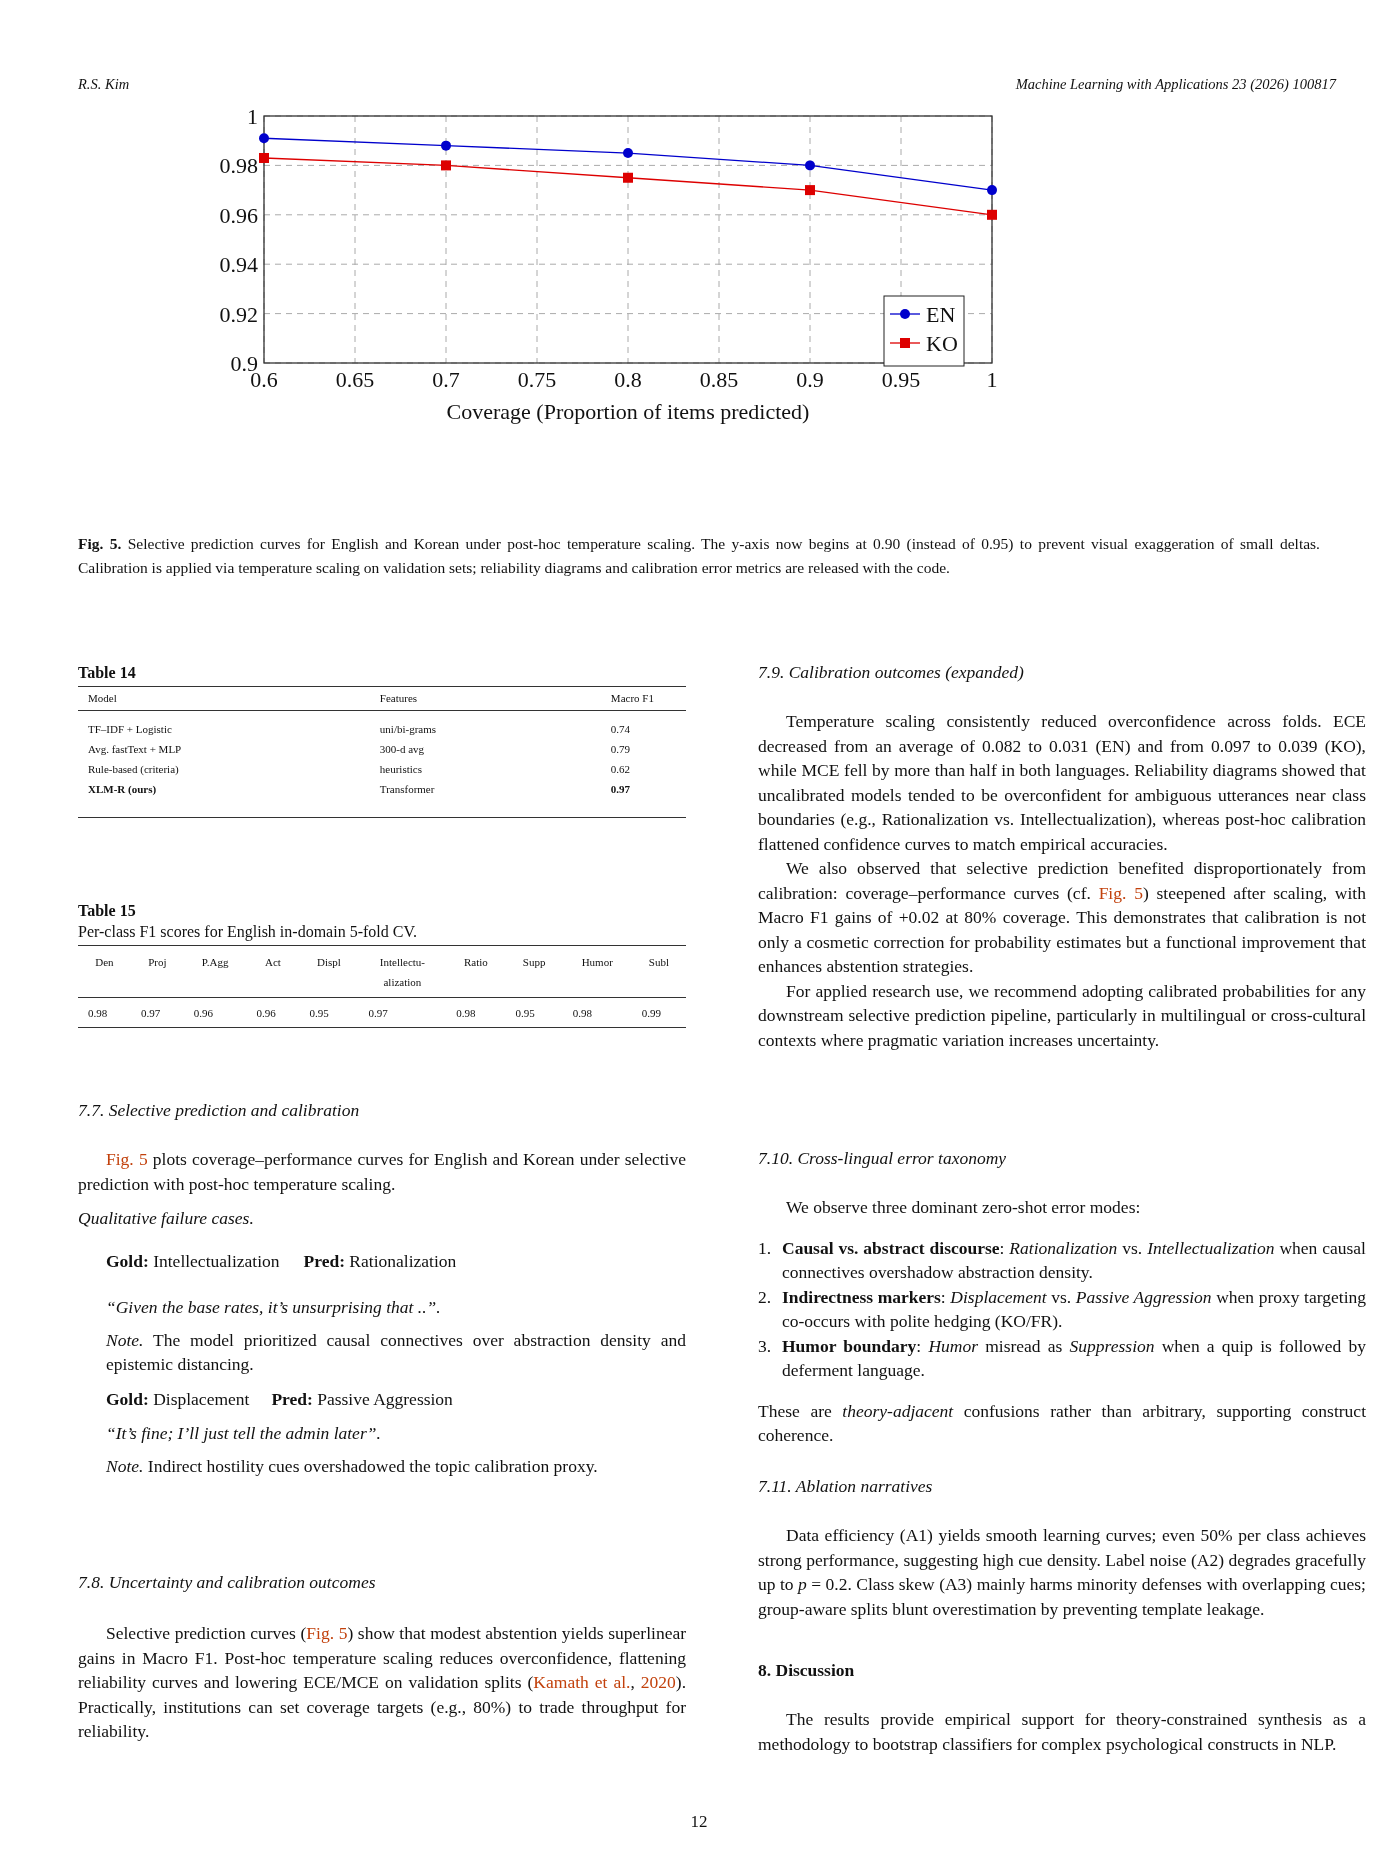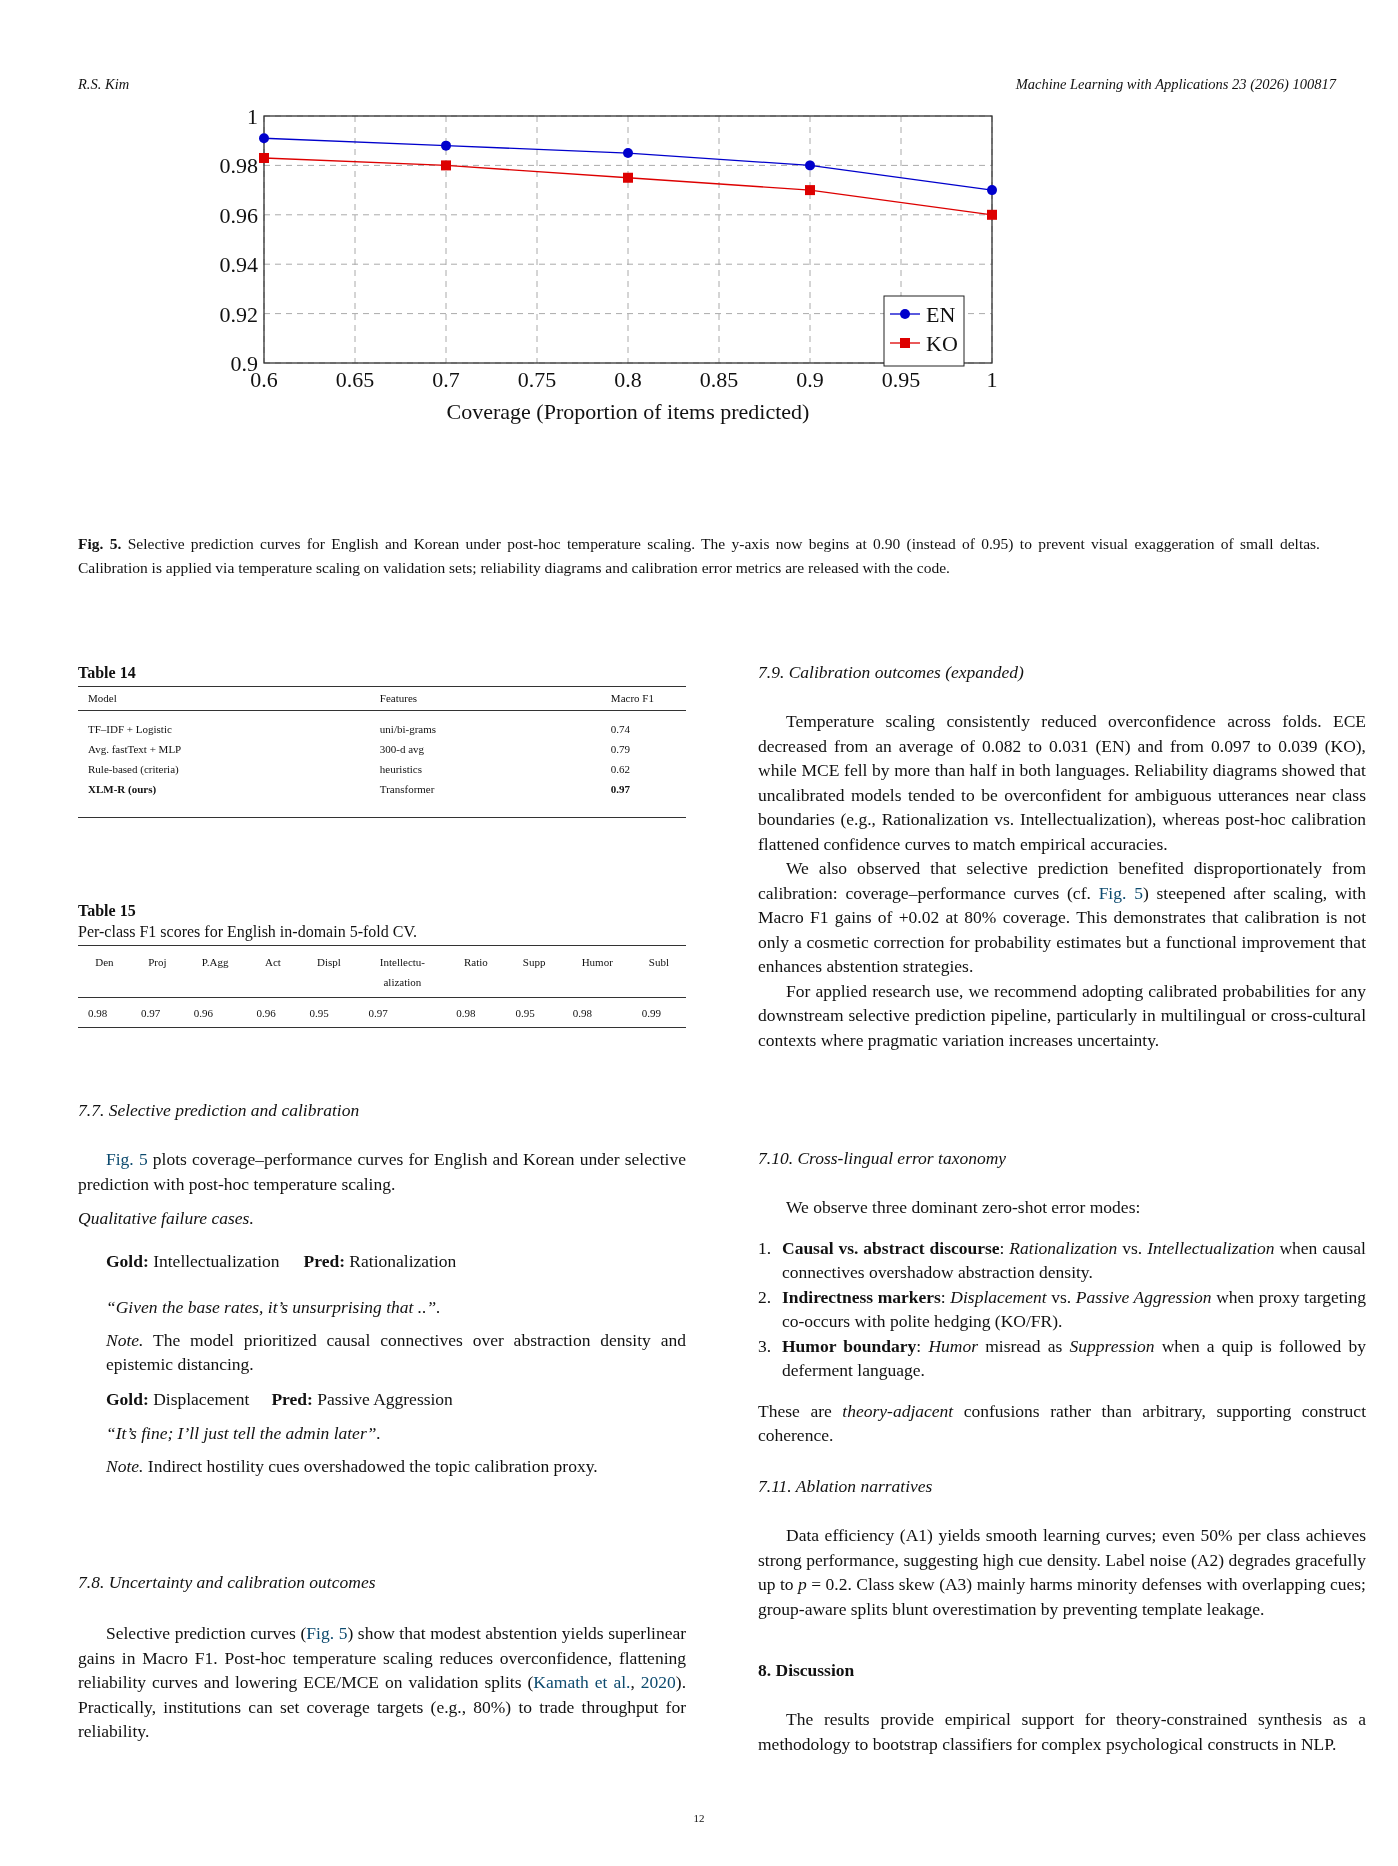--- a/index.html
+++ b/index.html
@@ -25,27 +25,27 @@
   table.t14 td { padding: 0px 10px; line-height: 20px; }
   table.t14 tr.first td { padding-top: 8px; }
   table.t14 tr.last td { padding-bottom: 18px; }
   table.t15 { margin-top: 4px; border-top: 1.2px solid #333; border-bottom: 1.2px solid #333; }
   table.t15 th { font-weight: normal; text-align: center; padding: 6px 10px 5px; vertical-align: top; border-bottom: 1.2px solid #333; line-height: 20px; }
   table.t15 td { padding: 9px 10px 8px; }
   .sec-title { font-style: italic; font-size: 17.5px; }
   .sec-title-bold { font-weight: bold; font-size: 17.5px; }
   .para { font-size: 17.5px; line-height: 24.5px; text-align: justify; }
   .indent { text-indent: 28px; }
-  .link { color: #0c4a6e; }
+  .link { color: #c2410c; }
   .qf { margin-left: 28px; }
   .qf .para { margin-bottom: 0; }
   ol.err { list-style: none; font-size: 17.5px; line-height: 24.5px; text-align: justify; }
   ol.err li { position: relative; padding-left: 24px; }
   ol.err li .num { position: absolute; left: 0; top: 0; }
-  .page-num { left: 0; width: 1398px; text-align: center; top: 1812px; font-size: 11px; }
+  .page-num { left: 0; width: 1398px; text-align: center; top: 1812px; font-size: 17px; }
 </style>
 </head>
 <body>
 
 <div class="abs running-head" style="left:78px;">R.S. Kim</div>
 <div class="abs running-head" style="right:62px;">Machine Learning with Applications 23 (2026) 100817</div>
 
 <div class="chart-wrap">
   <svg id="chart-svg" viewBox="0 0 1010 400" xmlns="http://www.w3.org/2000/svg">
       <line x1="64" y1="6" x2="64" y2="253" stroke="#aaa" stroke-width="1" stroke-dasharray="6,5"></line>

